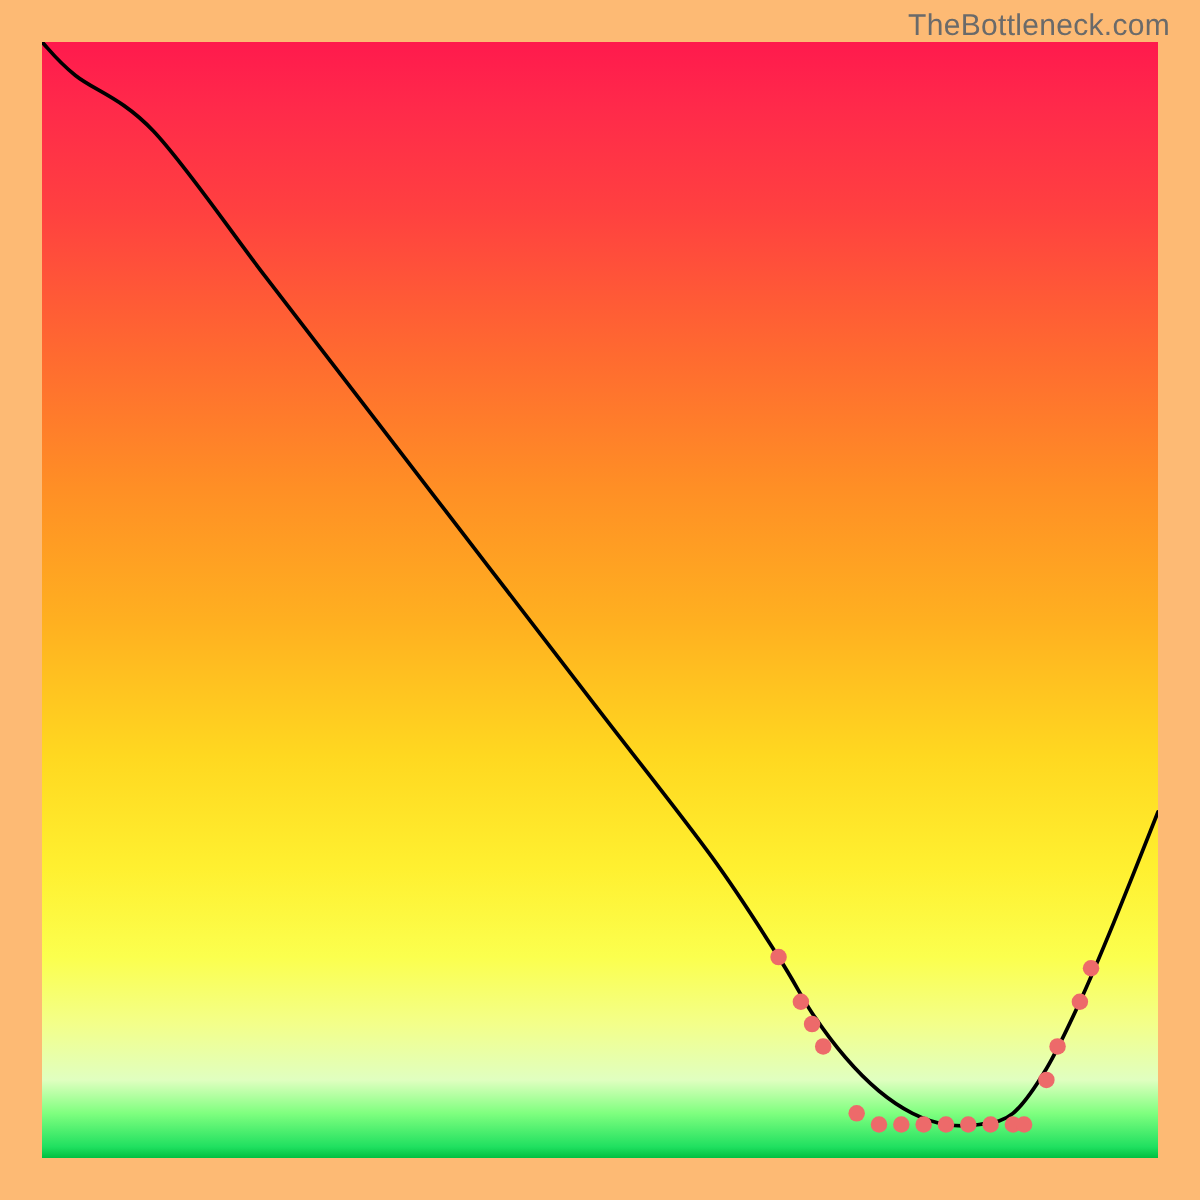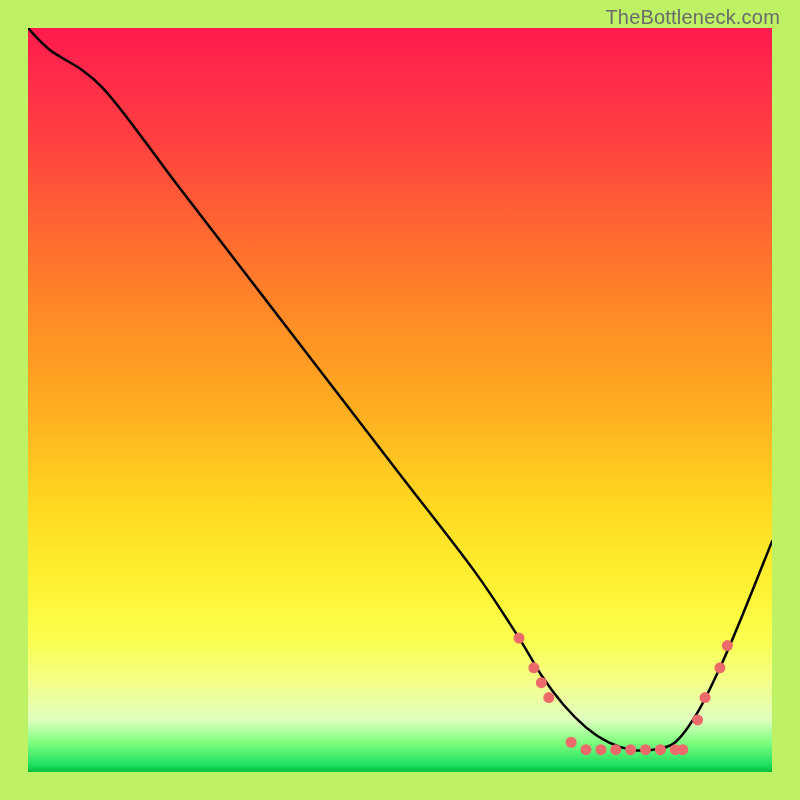--- a/index.html
+++ b/index.html
@@ -9,21 +9,21 @@
     height: 800px;
     background: #000;
     overflow: hidden;
   }
   .frame {
     position: absolute;
     left: 0;
     top: 0;
     width: 800px;
     height: 800px;
-    background: #bef264;
+    background: #fdba74;
   }
   .plot {
     position: absolute;
     left: 28px;
     top: 28px;
     width: 744px;
     height: 744px;
     overflow: hidden;
   }
   .gradient {

